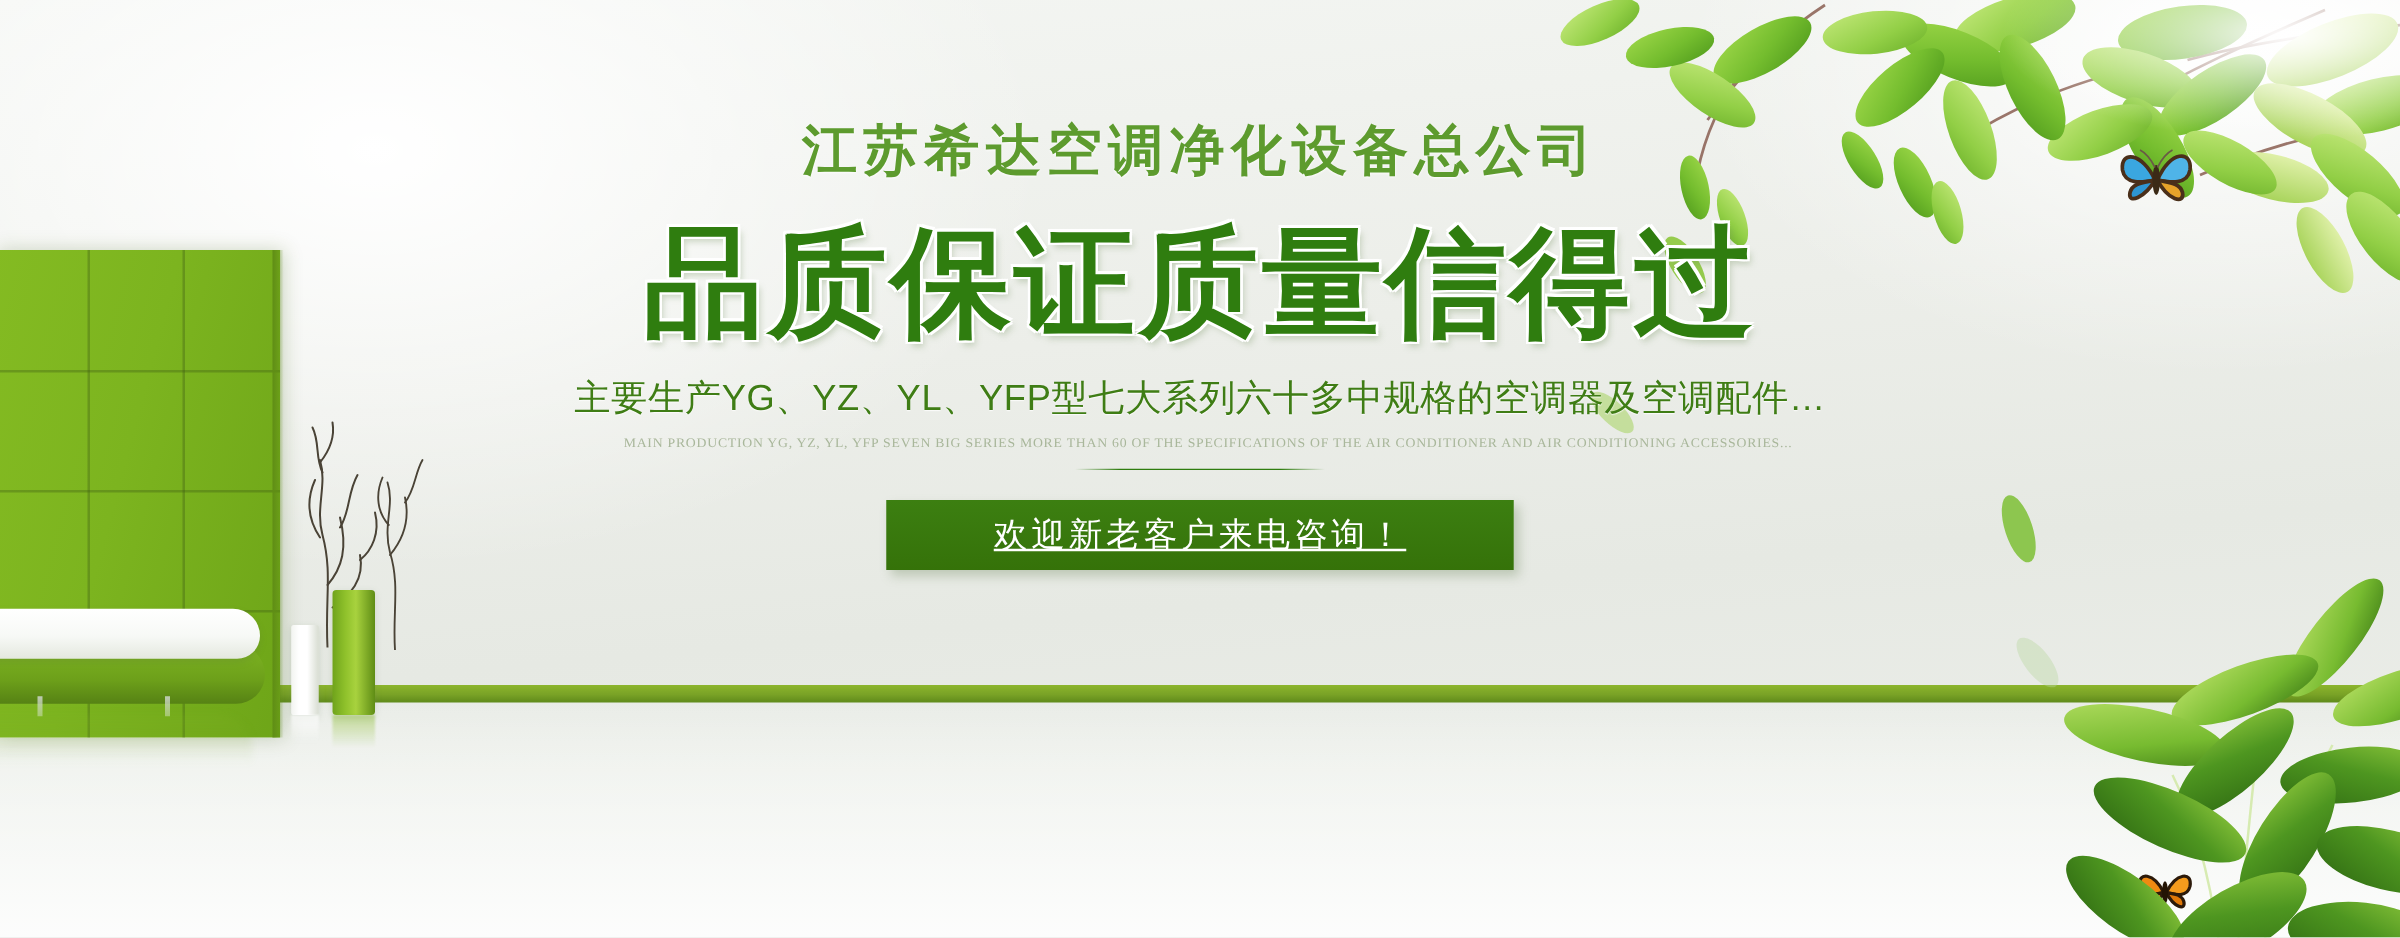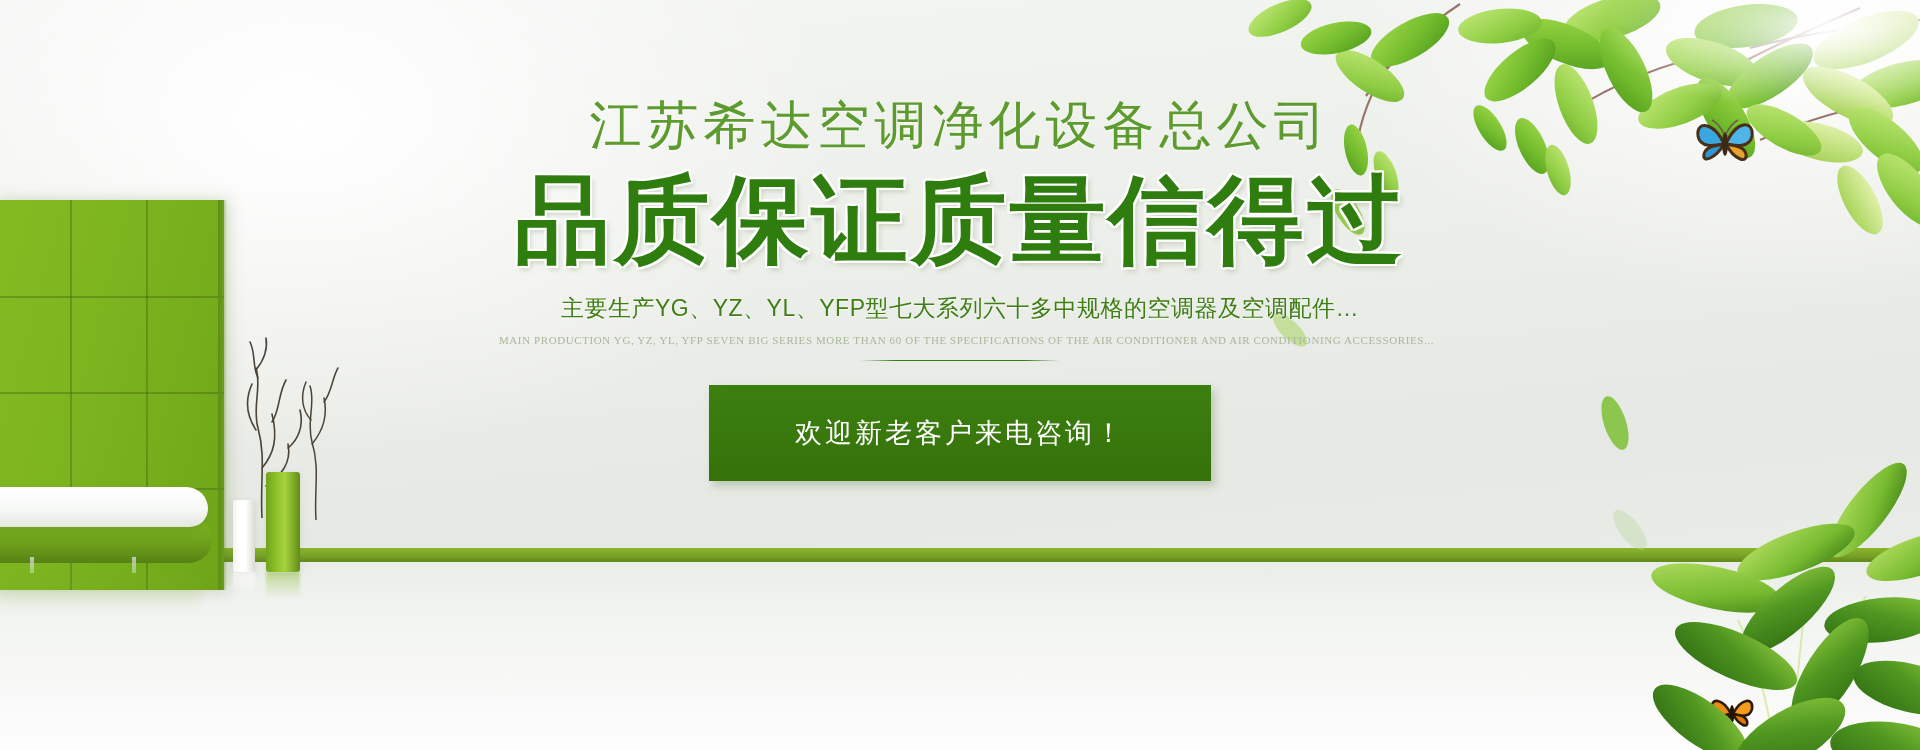--- a/index.html
+++ b/index.html
@@ -92,58 +92,59 @@
 
   
   .butterfly{position:absolute;}
 
   
   .copy{
     position:absolute;left:0;right:0;top:96px;
     text-align:center;
   }
   .company{
-    font-size:52px;line-height:1.15;color:#5d9b2e;
-    letter-spacing:5px;font-weight:400;
+    font-size:44px;line-height:1.15;color:#5d9b2e;
+    letter-spacing:5px;font-weight:700;
     text-shadow:0 1px 2px rgba(255,255,255,.9);
   }
   .headline{
-    margin-top:14px;
+    margin-top:30px;
     font-size:96px;line-height:1.05;color:#2f7d0f;
     font-weight:bold;letter-spacing:3px;
     text-shadow:
       2px 0 0 #ffffff, -2px 0 0 #ffffff, 0 2px 0 #ffffff, 0 -2px 0 #ffffff,
       2px 2px 0 #ffffff, -2px 2px 0 #ffffff, 2px -2px 0 #ffffff, -2px -2px 0 #ffffff,
       3px 4px 5px rgba(120,150,100,.35);
   }
   .subline{
     margin-top:22px;
-    font-size:23px;color:#3f7d15;letter-spacing:.5px;
+    font-size:29px;color:#3f7d15;letter-spacing:.5px;
     text-shadow:0 1px 1px rgba(255,255,255,.85);
   }
   .subline-en{
     margin-top:10px;
     font-family:"Liberation Serif","DejaVu Serif",serif;
     font-size:11px;color:#a9b79b;letter-spacing:.6px;
     transform:scaleY(.95);
     margin-left:13px;
   }
   .divider{
     width:200px;height:1px;margin:14px auto 0;
     background:linear-gradient(90deg,rgba(47,125,15,0),#2f7d0f 18%,#2f7d0f 82%,rgba(47,125,15,0));
   }
   .cta-wrap{margin-top:24px;}
   .cta{
     display:inline-block;
-    padding:30px 86px;
+    padding:10px 86px;
     background:linear-gradient(180deg,#3c7f11 0%,#357209 100%);
     color:#ffffff;font-size:27px;letter-spacing:3px;
     box-shadow:4px 5px 8px rgba(120,145,105,.38);
     border:0;cursor:pointer;
     font-family:"Liberation Sans","DejaVu Sans",sans-serif;
+    text-decoration:underline;
   }
 </style>
 </head>
 <body>
 
 <div class="banner">
 
   <div class="baseboard-shadow"></div>
   <div class="floor"></div>
   <div class="baseboard"></div>

